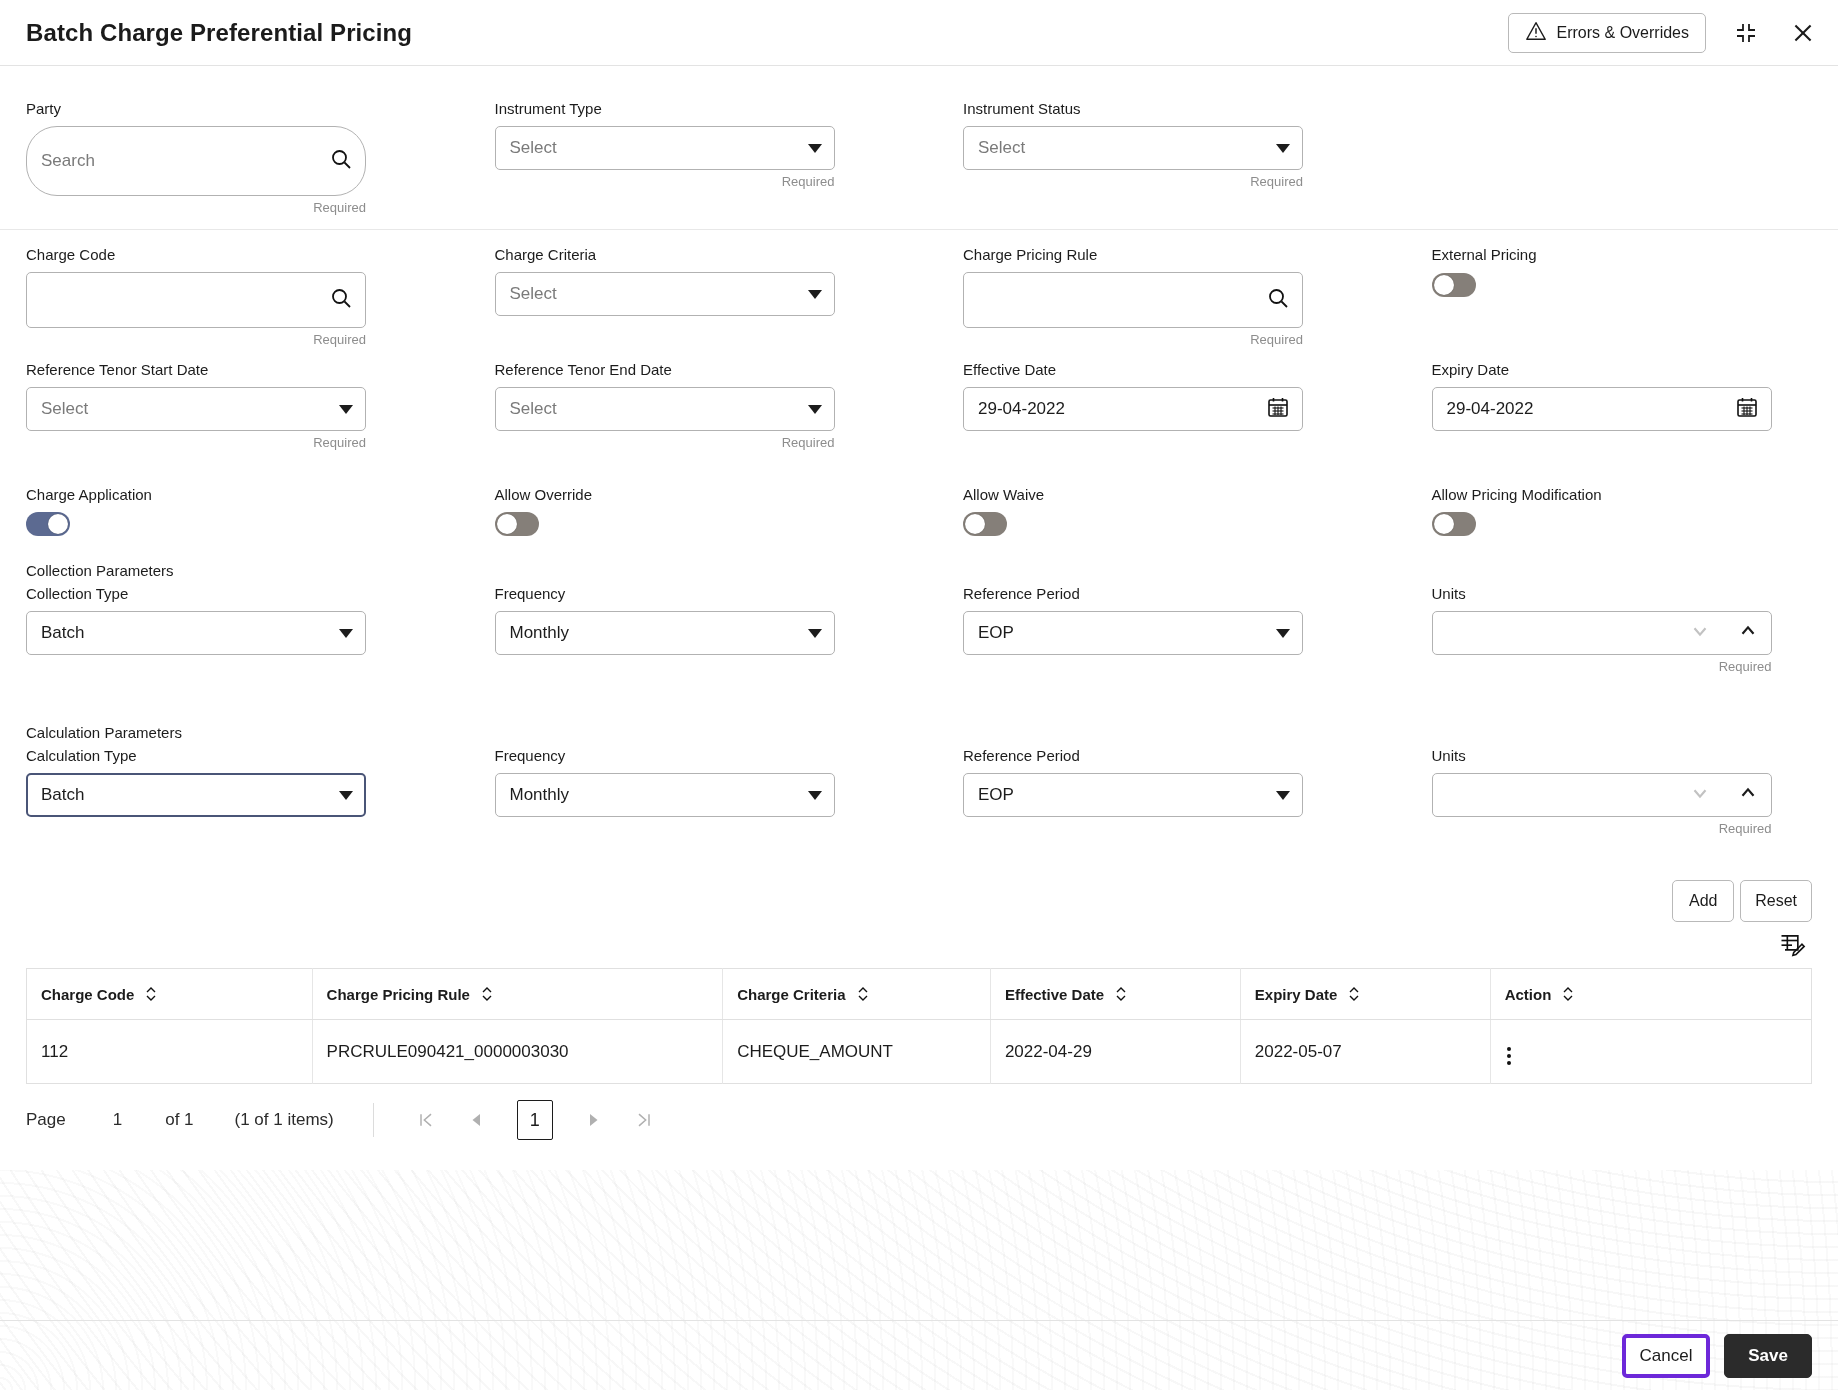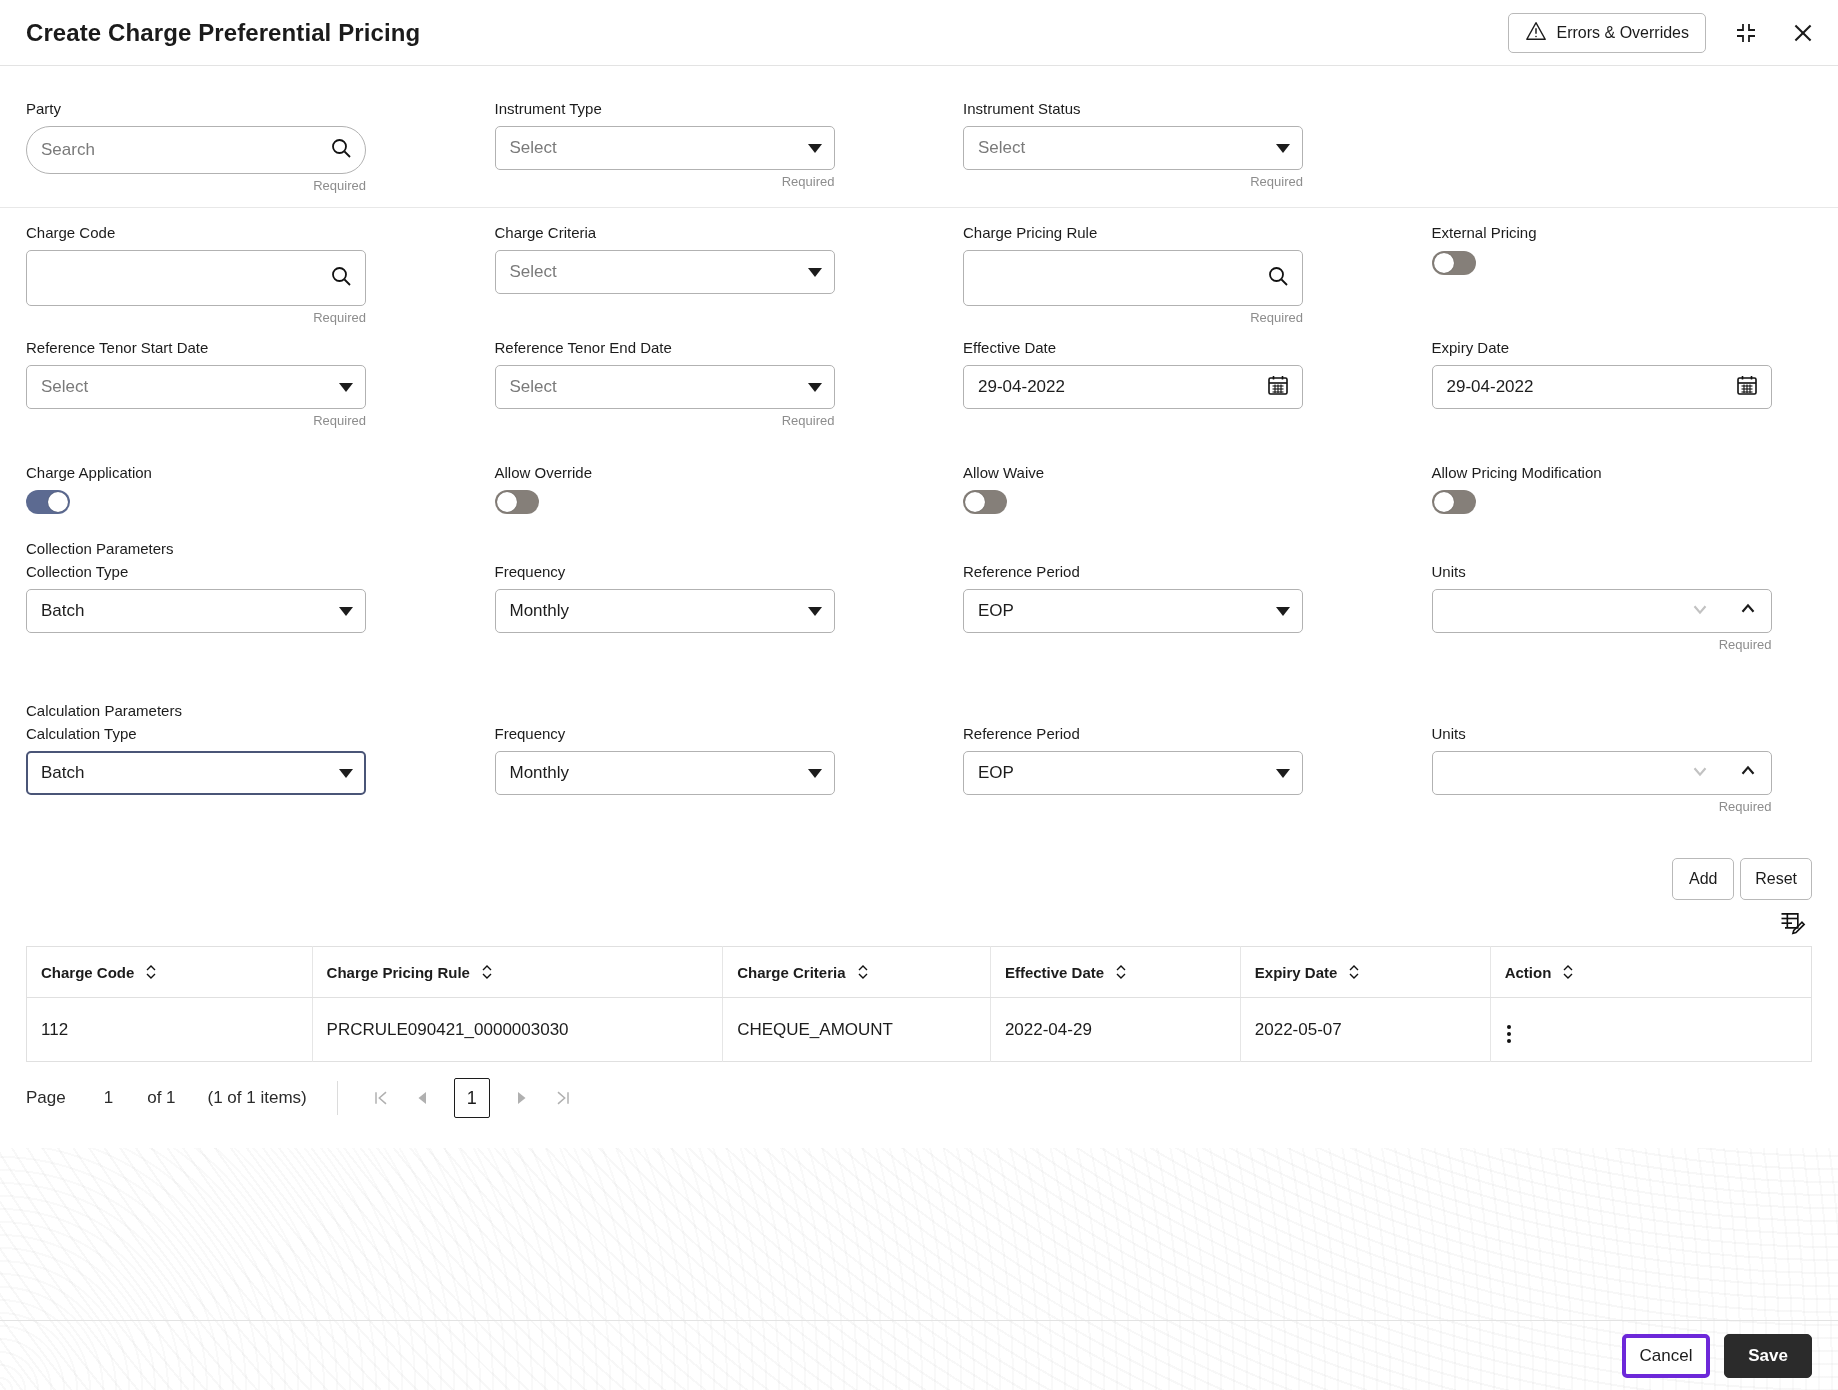--- a/index.html
+++ b/index.html
@@ -182,21 +182,21 @@
     display: inline-flex; flex-direction: column; gap: 3px;
     cursor: pointer; padding: 2px;
   }
   .kebab i { width: 4px; height: 4px; background: #111; border-radius: 50%; display: block; }
 
   
   .pager {
     display: flex; align-items: center;
     padding: 16px 26px 16px 26px;
     font-size: 17px; color: #2b2b2b;
-    gap: 4px;
+    gap: 13px;
   }
   .pager .pg-lbl { margin-right: 34px; }
   .pager .pg-num { margin-right: 30px; }
   .pager .pg-of { margin-right: 28px; }
   .pager .pg-items { margin-right: 26px; }
   .pager .divider {
     width: 1px; height: 34px; background: #dcdcdc; margin: 0 20px 0 0;
   }
   .pg-btn {
     width: 38px; height: 38px;
@@ -236,21 +236,21 @@
   }
 </style>
 </head>
 <body>
 
 <div class="page-bg"></div>
 
 <div class="window">
 
   <div class="titlebar">
-    <div class="title">Create Charge Preferential Pricing</div>
+    <div class="title">Batch Charge Preferential Pricing</div>
     <div class="titlebar-right">
       <button class="eo-btn">
         <span>
           <svg width="22" height="22" viewBox="0 0 24 24" fill="none" stroke="#1b1b1b" stroke-width="1.6">
             <path d="M12 3 L22 21 L2 21 Z" stroke-linejoin="round"></path>
             <line x1="12" y1="9" x2="12" y2="15"></line>
             <circle cx="12" cy="18" r="0.9" fill="#1b1b1b" stroke="none"></circle>
           </svg>
         </span>
         <span>Errors &amp; Overrides</span>
@@ -272,21 +272,21 @@
     </div>
   </div>
 
   <div class="body">
 
     <div class="section">
 
       <div class="grid4" style="margin-top:14px;">
         <div class="field">
           <span class="label">Party</span>
-          <div class="control" style="height:48px;border-radius:31px;">
+          <div class="control" style="height:70px;border-radius:31px;">
             <span class="placeholder">Search</span>
             <span>
               <svg width="24" height="24" viewBox="0 0 24 24" fill="none" stroke="#111" stroke-width="1.8">
                 <circle cx="10.5" cy="10.5" r="6.5"></circle>
                   <line x1="15.5" y1="15.5" x2="21" y2="21"></line>
               </svg>
             </span>
           </div>
           <span class="req-inner">Required</span>
         </div>

